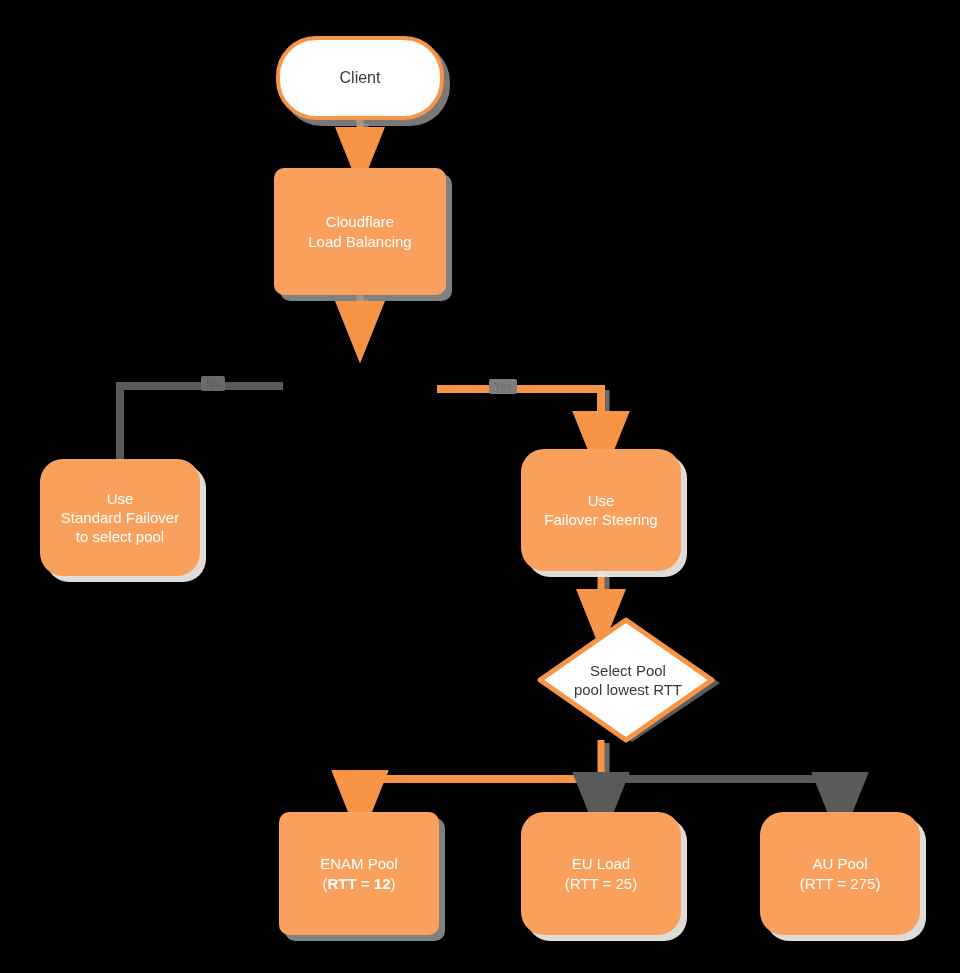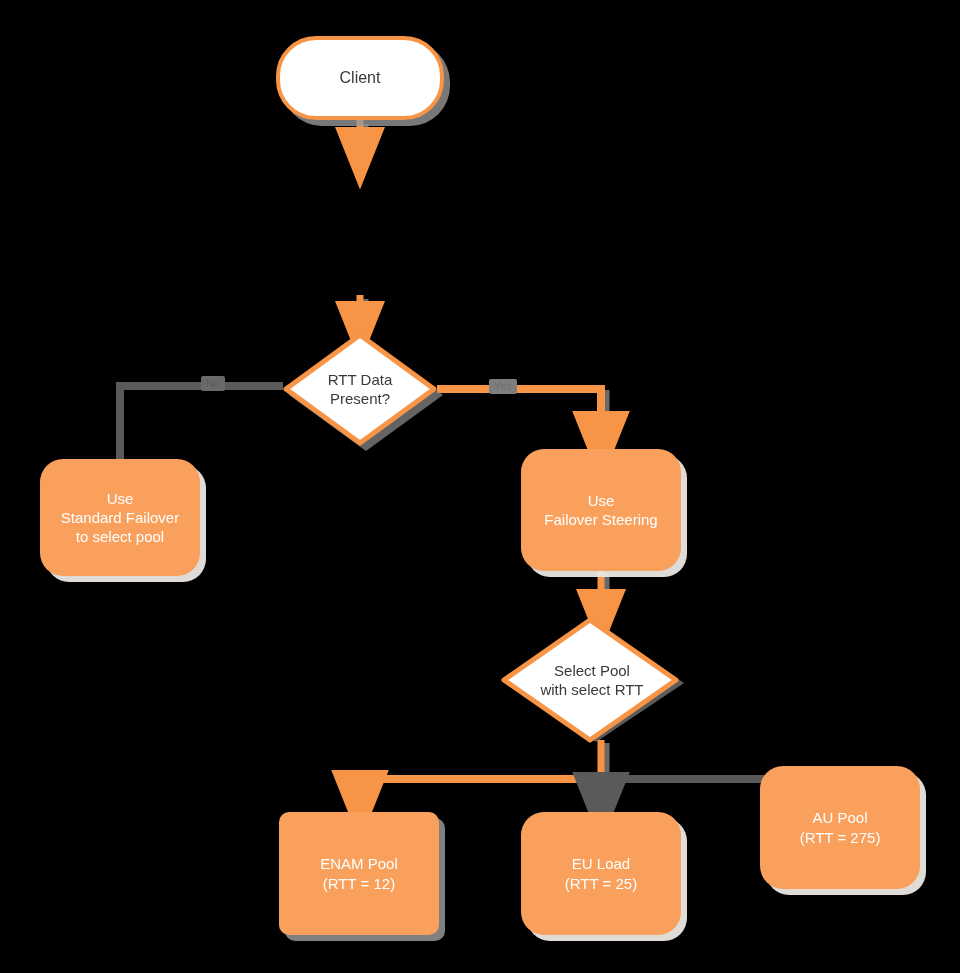--- a/index.html
+++ b/index.html
@@ -91,21 +91,21 @@
     padding: 2px 5px;
     border-radius: 2px;
     line-height: 1;
     white-space: nowrap;
   }
   .edge-label.on-orange {
     background: #7E7E7E;
     color: #6E6E6E;
   }
   .bold {
-    font-weight: normal;
+    font-weight: bold;
   }
   .nline { display: block; }
 </style>
 </head>
 <body>
 
 <div id="stage">
 
   <svg class="edges" viewBox="0 0 960 973">
     <defs>
@@ -151,80 +151,74 @@
     <path d="M601,779 L601,808" stroke="#5A5A5A" stroke-width="8" fill="none" marker-end="url(#arrow-gray)"></path>
 
     
     <path d="M601,779 L840,779 L840,808" stroke="#5A5A5A" stroke-width="8" fill="none" stroke-linejoin="miter" marker-end="url(#arrow-gray)"></path>
   </svg>
 
   <div class="node terminator" style="left:276px; top:36px; width:168px; height:84px;">
     <span>Client</span>
   </div>
 
-
-  <div class="diamond-wrap" style="left:283px; top:332px; width:154px; height:114px;">
-    <svg width="154" height="114" viewBox="0 0 154 114">
-      <polygon points="83,7 160,63 83,119 6,63" fill="#9A9A9A" opacity="0.65"></polygon>
-      <polygon points="77,3 151,57 77,111 3,57" fill="#FFFFFF" stroke="#F79445" stroke-width="5" stroke-linejoin="round"></polygon>
-    </svg>
-    <div class="diamond-label">
-      <div>
-        <span class="nline">RTT Data</span>
-        <span class="nline">Present?</span>
-      </div>
-    </div>
-  </div>
+  <div class="node process" style="left:274px; top:168px; width:172px; height:127px;">
+    <div>
+      <span class="nline">Cloudflare</span>
+      <span class="nline">Load Balancing</span>
+    </div>
+  </div>
+
 
   <div class="edge-label" style="left:201px; top:376px;">No</div>
 
   <div class="edge-label on-orange" style="left:489px; top:379px;">Yes</div>
 
   <div class="node process lightshadow" style="left:40px; top:459px; width:160px; height:117px;">
     <div>
       <span class="nline">Use</span>
       <span class="nline">Standard Failover</span>
       <span class="nline">to select pool</span>
     </div>
   </div>
 
   <div class="node process lightshadow" style="left:521px; top:449px; width:160px; height:122px;">
     <div>
       <span class="nline">Use</span>
       <span class="nline">Failover Steering</span>
     </div>
   </div>
 
-  <div class="diamond-wrap" style="left:502px; top:617px; width:180px; height:126px;">
+  <div class="diamond-wrap" style="left:538px; top:617px; width:180px; height:126px;">
     <svg width="180" height="126" viewBox="0 0 180 126">
       <polygon points="94,7 182,66 94,125 6,66" fill="#9A9A9A" opacity="0.6"></polygon>
       <polygon points="88,3 174,63 88,123 2,63" fill="#FFFFFF" stroke="#F79445" stroke-width="5" stroke-linejoin="round"></polygon>
     </svg>
     <div class="diamond-label">
       <div>
         <span class="nline">Select Pool</span>
-        <span class="nline">with select RTT</span>
+        <span class="nline">pool lowest RTT</span>
       </div>
     </div>
   </div>
 
   <div class="node process" style="left:279px; top:812px; width:160px; height:123px;">
     <div>
       <span class="nline">ENAM Pool</span>
       <span class="nline"><span>(</span><span class="bold">RTT = 12</span><span>)</span></span>
     </div>
   </div>
 
   <div class="node process lightshadow" style="left:521px; top:812px; width:160px; height:123px;">
     <div>
       <span class="nline">EU Load</span>
       <span class="nline"><span>(</span><span>RTT = 25</span><span>)</span></span>
     </div>
   </div>
 
-  <div class="node process lightshadow" style="left:760px; top:766px; width:160px; height:123px;">
+  <div class="node process lightshadow" style="left:760px; top:812px; width:160px; height:123px;">
     <div>
       <span class="nline">AU Pool</span>
       <span class="nline"><span>(</span><span>RTT = 275</span><span>)</span></span>
     </div>
   </div>
 
 </div>
 
 </body></html>

